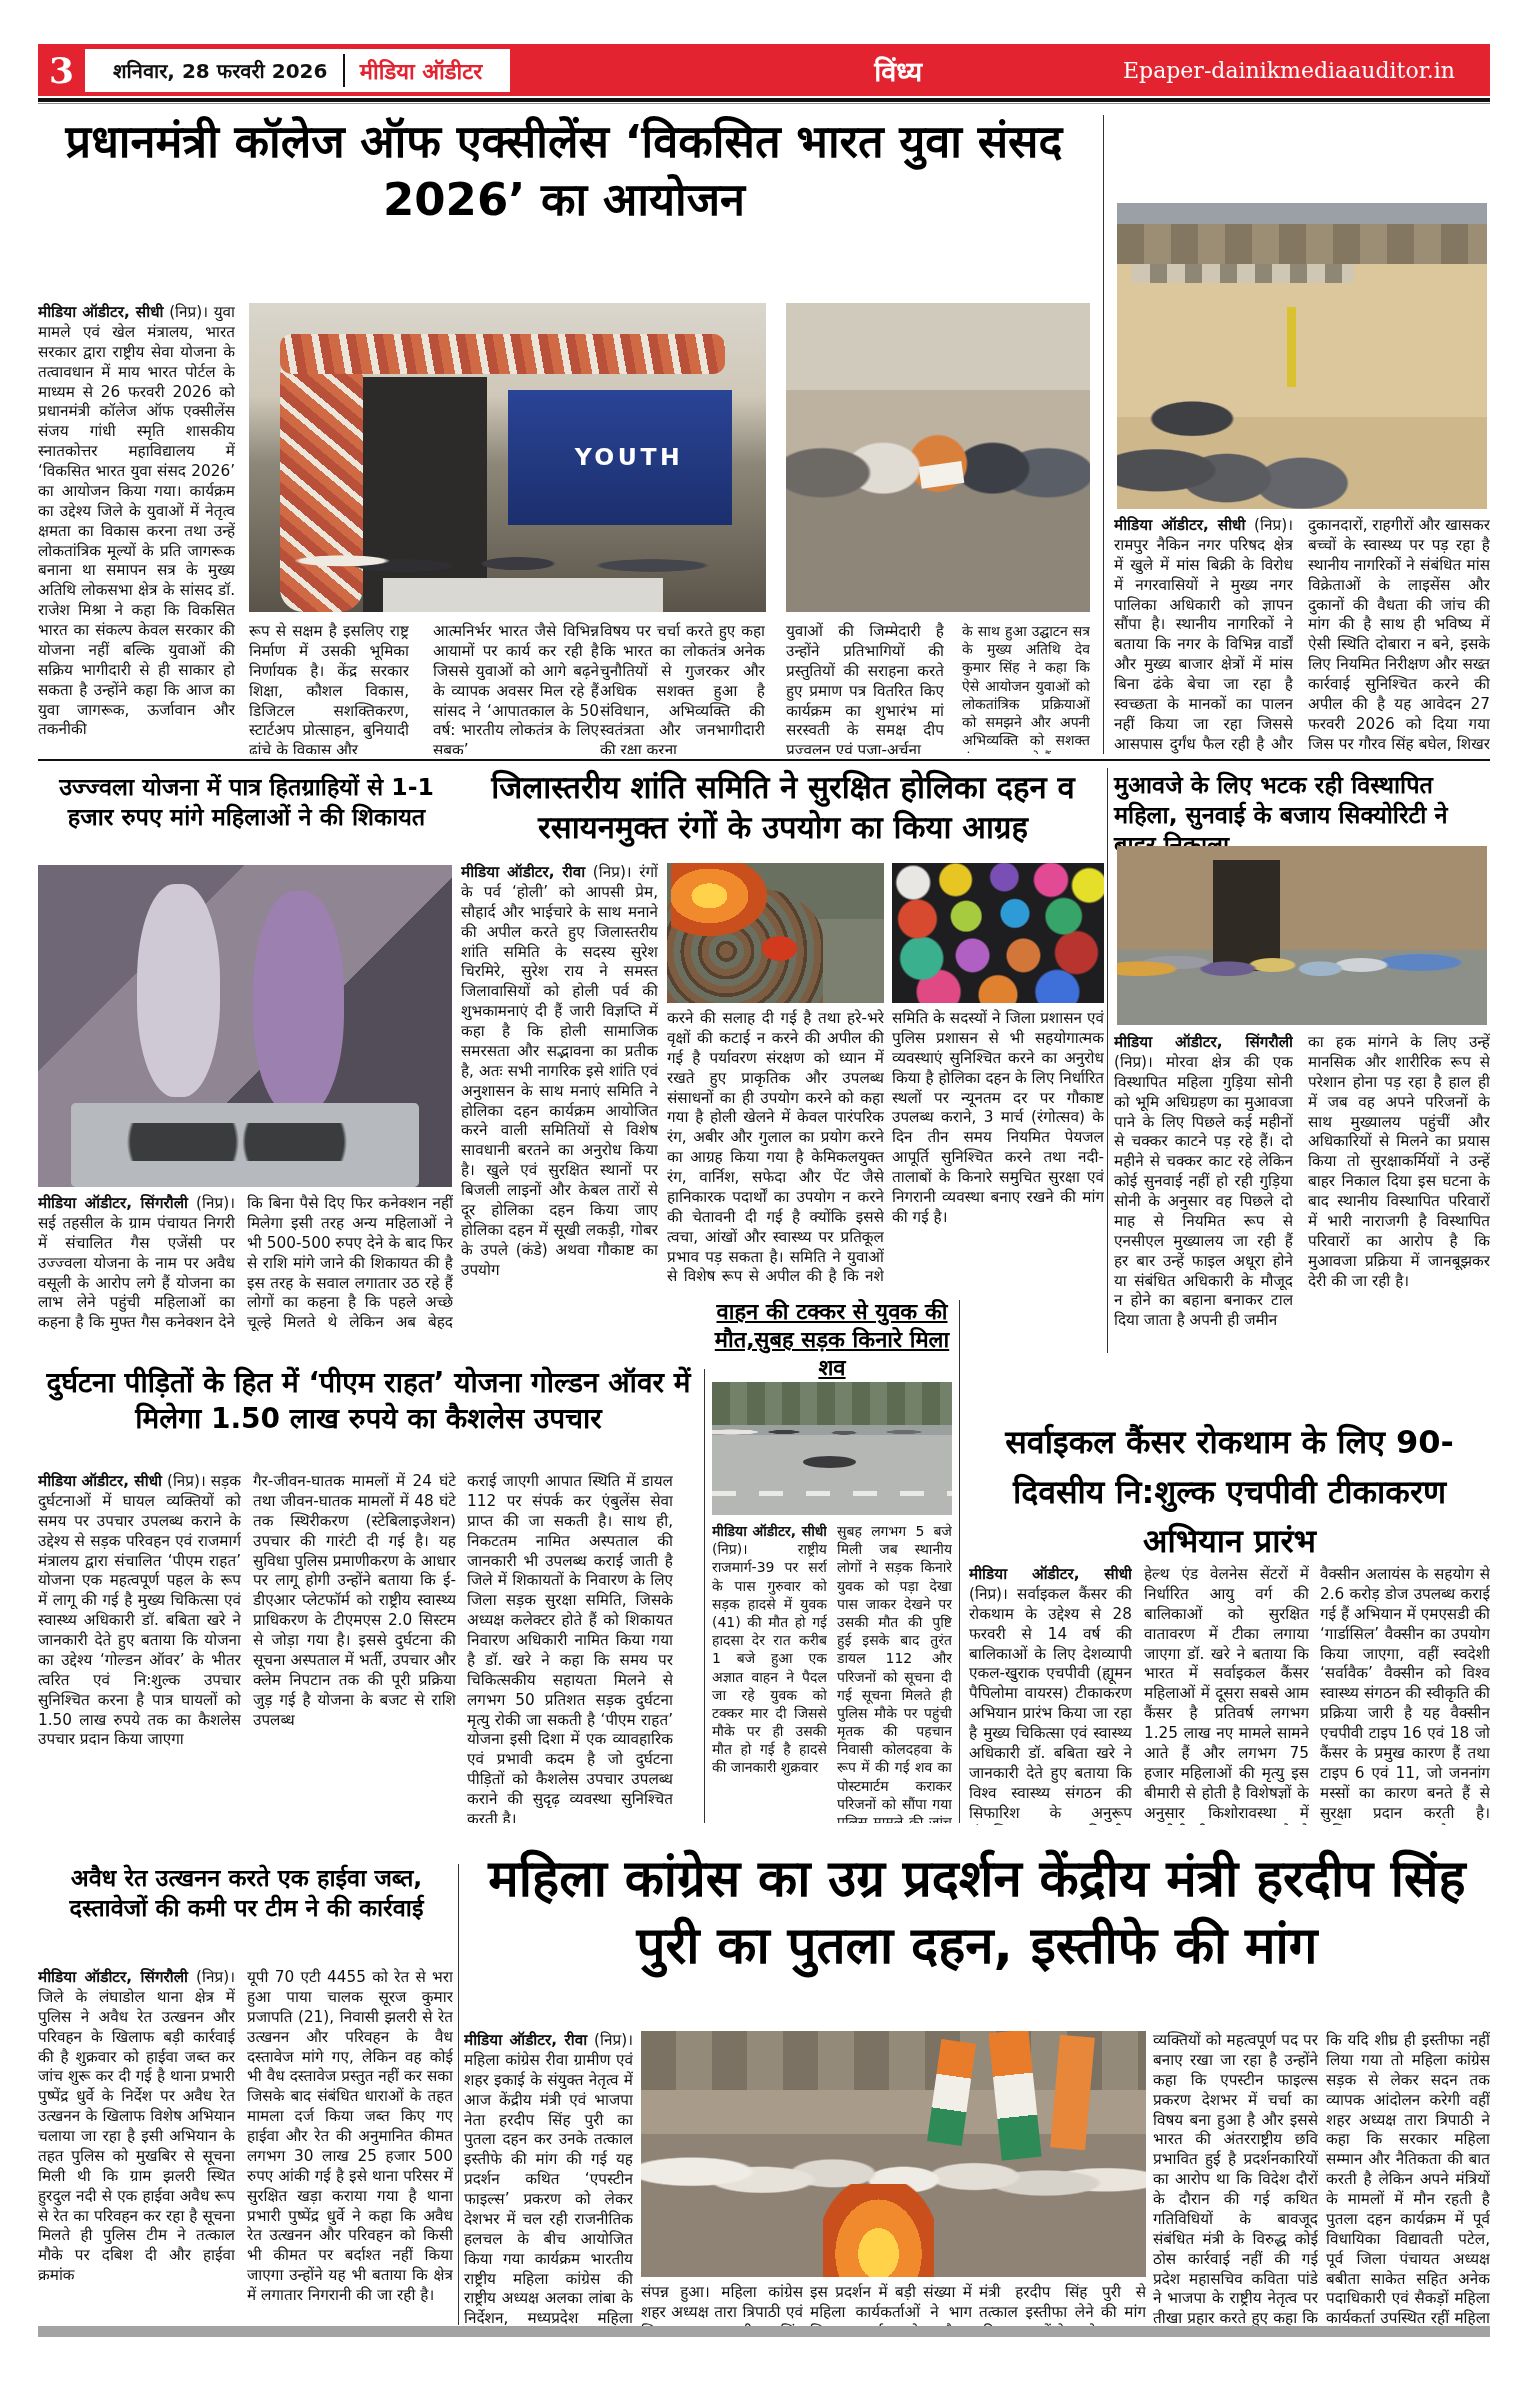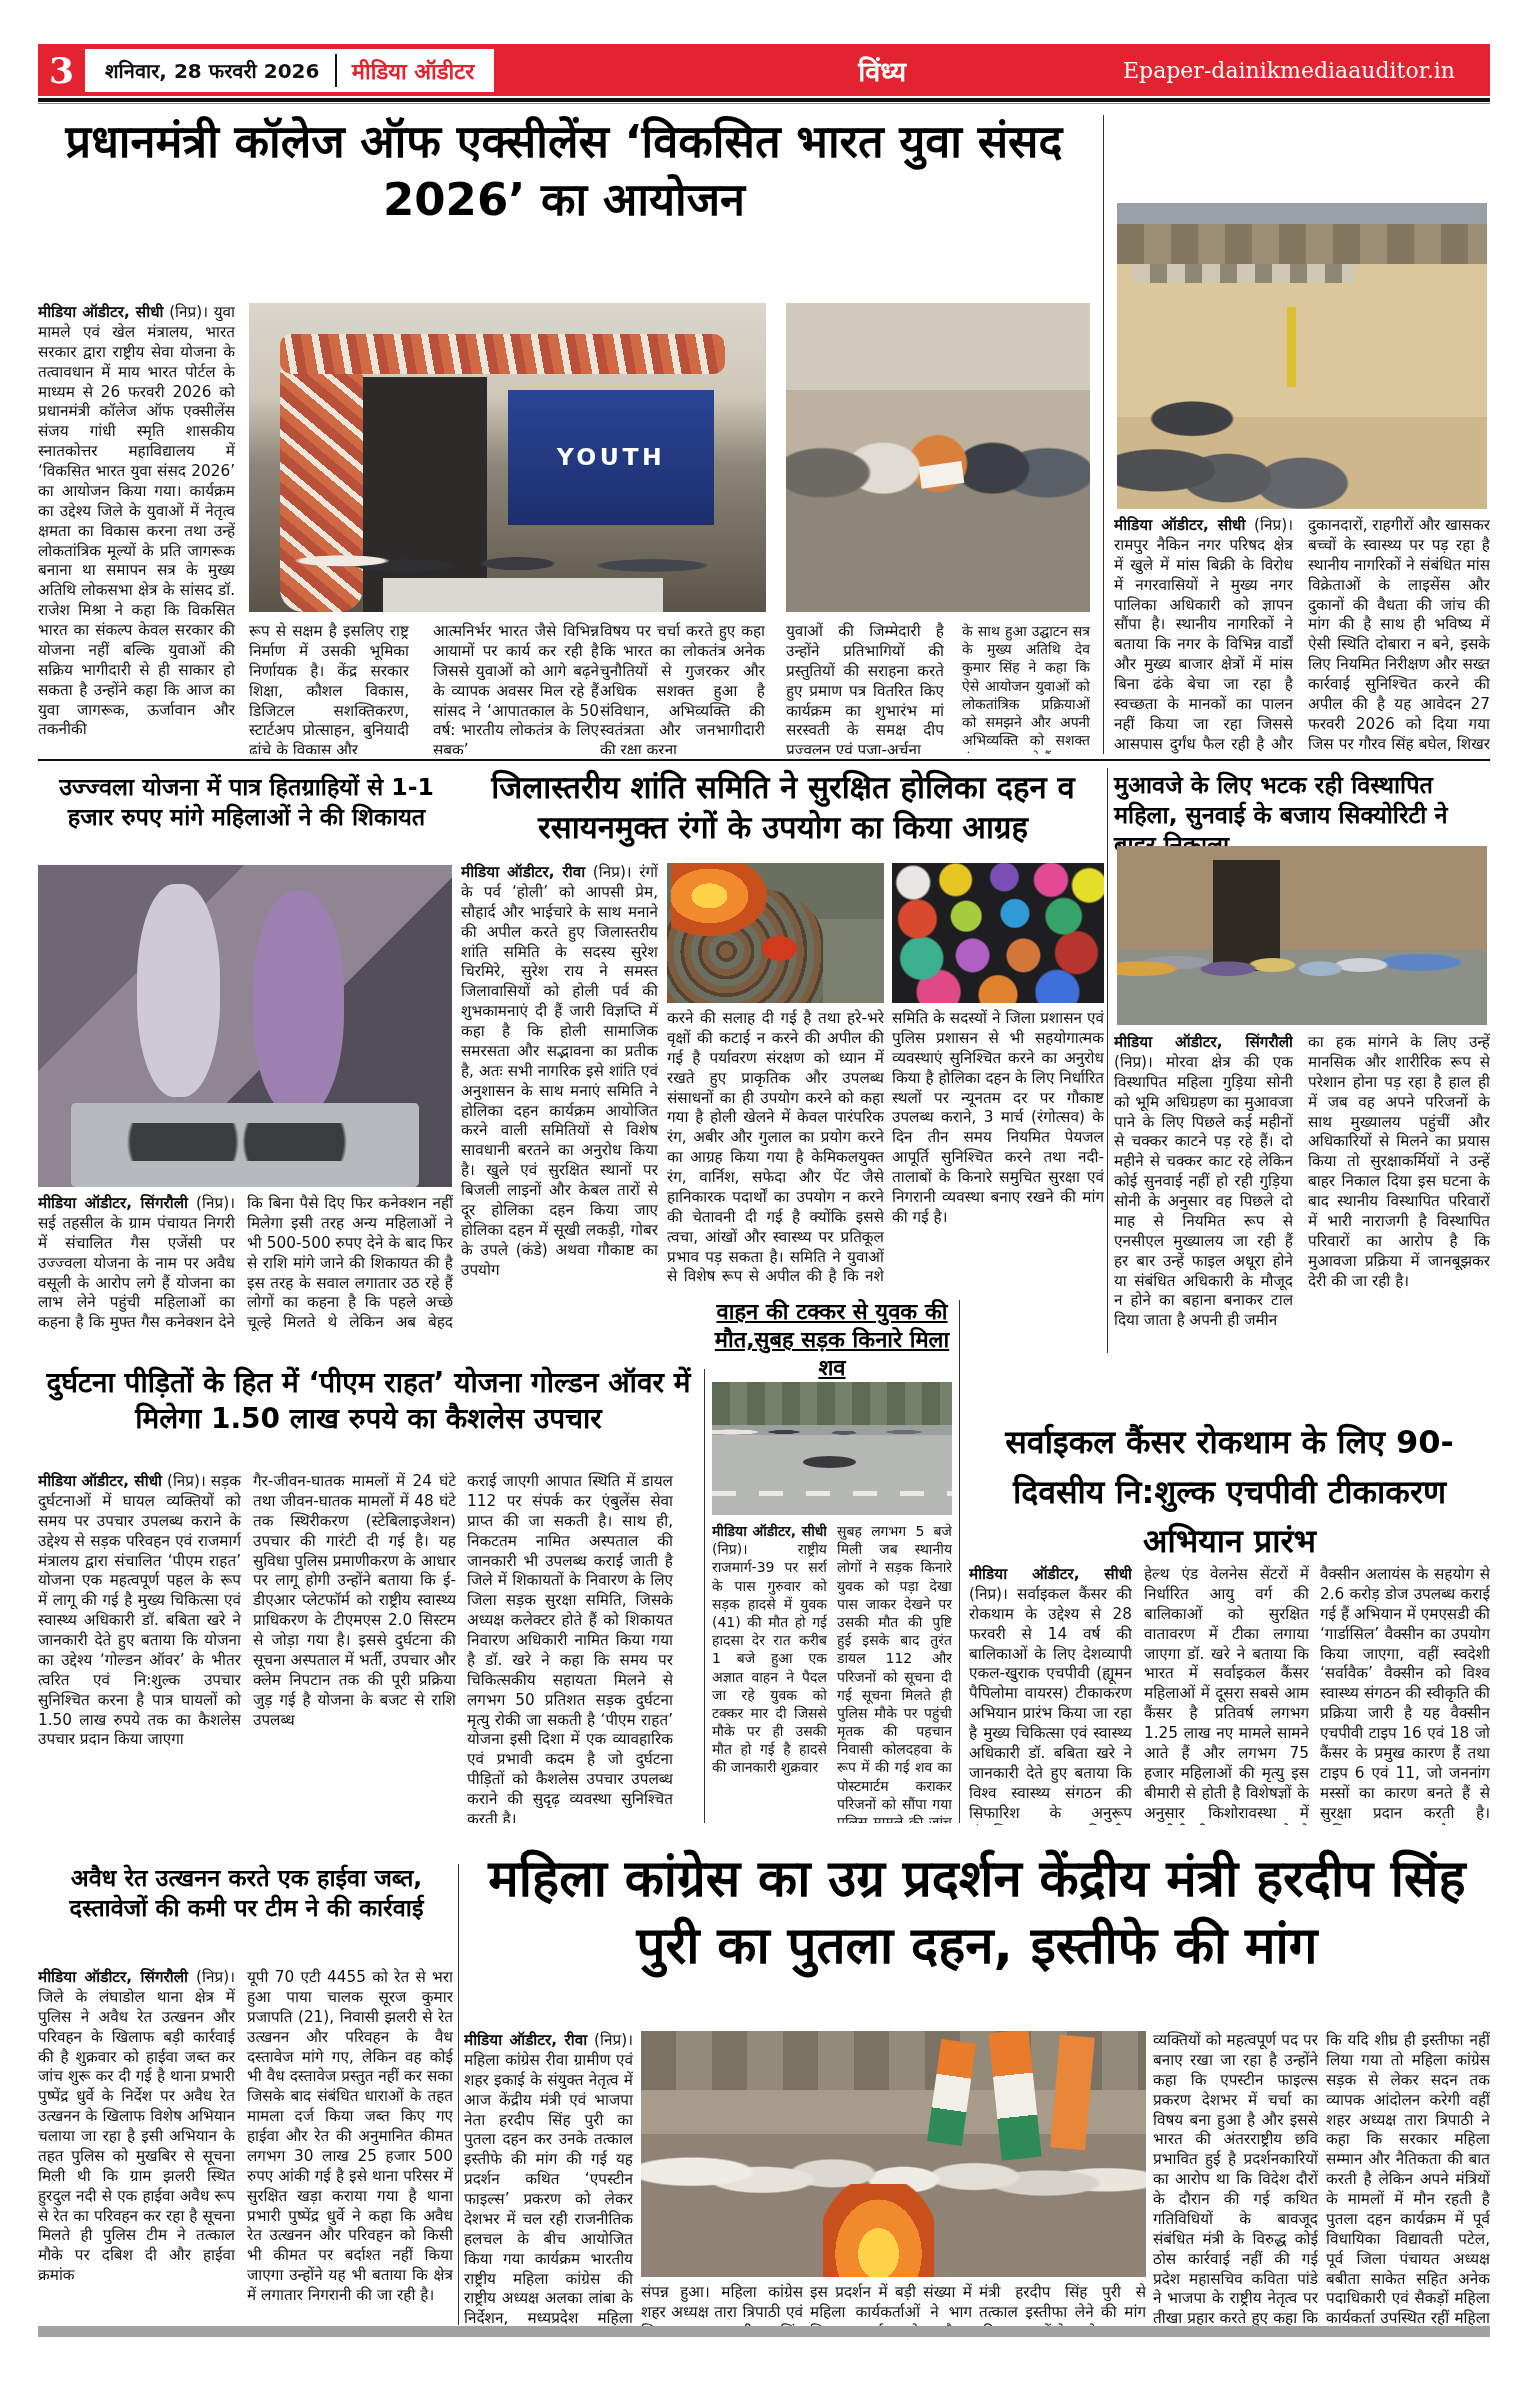--- a/index.html
+++ b/index.html
@@ -7,21 +7,21 @@
   .abs{position:absolute;}
   .hl{font-weight:bold;color:#000;text-align:center;line-height:1.28;letter-spacing:0;}
   .col{font-size:15.3px;line-height:1.3;text-align:justify;overflow:hidden;word-break:break-word;}
   .col b{font-weight:bold;}
   .ph{position:absolute;overflow:hidden;background:#cfc8bc;}
   .shape{position:absolute;}
   .vrule{position:absolute;width:1.2px;background:#333;}
   
   .band{background:#e32430;display:flex;align-items:center;}
   .pgnum{width:47px;text-align:center;color:#fff;font-family:"DejaVu Serif",serif;font-size:36px;font-weight:bold;line-height:52px;}
-  .whitebox{background:#fff;height:43px;display:flex;align-items:center;gap:15.3px;padding:0 20px;}
+  .whitebox{background:#fff;height:43px;display:flex;align-items:center;gap:15.3px;padding:0 28px;}
   .date{font-size:20px;font-weight:bold;color:#111;white-space:nowrap;}
   .wb-div{width:1.8px;height:33px;background:#111;}
   .mast{font-size:22px;font-weight:bold;color:#e32430;white-space:nowrap;}
   .vindhya{color:#fff;font-size:27px;font-weight:bold;}
   .epaper{color:#fff;font-family:"DejaVu Serif",serif;font-size:22px;white-space:nowrap;}
 </style>
 </head>
 <body>
 
 <div class="page">
@@ -44,21 +44,21 @@
   <div class="abs hl" style="left:47px;top:113px;width:1034px;font-size:45px;">प्रधानमंत्री कॉलेज ऑफ एक्सीलेंस ‘विकसित भारत युवा संसद 2026’ का आयोजन</div>
   <div class="abs col" style="left:38px;top:303px;width:197px;height:453px;">
     <b>मीडिया ऑडीटर, सीधी</b>
     <span>(निप्र)। युवा मामले एवं खेल मंत्रालय, भारत सरकार द्वारा राष्ट्रीय सेवा योजना के तत्वावधान में माय भारत पोर्टल के माध्यम से 26 फरवरी 2026 को प्रधानमंत्री कॉलेज ऑफ एक्सीलेंस संजय गांधी स्मृति शासकीय स्नातकोत्तर महाविद्यालय में ‘विकसित भारत युवा संसद 2026’ का आयोजन किया गया। कार्यक्रम का उद्देश्य जिले के युवाओं में नेतृत्व क्षमता का विकास करना तथा उन्हें लोकतांत्रिक मूल्यों के प्रति जागरूक बनाना था समापन सत्र के मुख्य अतिथि लोकसभा क्षेत्र के सांसद डॉ. राजेश मिश्रा ने कहा कि विकसित भारत का संकल्प केवल सरकार की योजना नहीं बल्कि युवाओं की सक्रिय भागीदारी से ही साकार हो सकता है उन्होंने कहा कि आज का युवा जागरूक, ऊर्जावान और तकनीकी</span>
   </div>
 
   <div class="ph" style="left:249px;top:303px;width:517px;height:309px;background:linear-gradient(180deg,#dad6cc 0%,#cfc8b9 30%,#8d8779 52%,#595349 100%);">
     <div class="shape" style="left:6%;top:16%;width:16%;height:84%;border-radius:23.5px;background:repeating-linear-gradient(40deg,#cf6a44 0 9.4px,#ece5da 9.4px 15.3px,#b8503a 15.3px 25px);"></div>
     <div class="shape" style="left:6%;top:10%;width:86%;height:13%;border-radius:11.8px;background:repeating-linear-gradient(80deg,#cf6a44 0 10.6px,#ece5da 10.6px 17.6px,#b8503a 17.6px 27px);"></div>
     <div class="shape" style="left:22%;top:24%;width:24%;height:76%;background:#2c2b29;"></div>
-    <div class="shape" style="left:50%;top:28%;width:40%;height:44%;background:linear-gradient(#2a4496,#1c2f6d);display:flex;align-items:center;justify-content:center;">
+    <div class="shape" style="left:50%;top:28%;width:40%;height:44%;background:linear-gradient(#2a4496,#1c2f6d);display:flex;align-items:center;justify-content:center;padding-left:18px;">
       <span style="color:#fff;font-weight:bold;font-size:23.5px;letter-spacing:3.5px;">YOUTH</span>
     </div>
     <div class="shape" style="left:0;bottom:0;width:100%;height:30%;background:radial-gradient(ellipse at 18% 45%,#efeae2 0 7%,transparent 8%),radial-gradient(ellipse at 30% 50%,#2e2e33 0 9%,transparent 10%),radial-gradient(ellipse at 52% 48%,#3a3a40 0 9%,transparent 10%),radial-gradient(ellipse at 78% 50%,#44464e 0 9%,transparent 10%);"></div>
     <div class="shape" style="left:26%;bottom:0;width:54%;height:11%;background:#d9d8d2;"></div>
   </div>
 
   <div class="ph" style="left:786px;top:303px;width:304px;height:309px;background:linear-gradient(180deg,#d0cabd 0 28%,#bdb1a0 28% 55%,#8f867a 55% 100%);">
     <div class="shape" style="left:0;top:25%;width:100%;height:75%;background:radial-gradient(ellipse at 12% 40%,#6d6a66 0 12%,transparent 13%),radial-gradient(ellipse at 32% 38%,#e0dcd4 0 12%,transparent 13%),radial-gradient(ellipse at 50% 36%,#d9813c 0 13%,transparent 14%),radial-gradient(ellipse at 68% 38%,#3c3f46 0 12%,transparent 13%),radial-gradient(ellipse at 86% 40%,#5a5e66 0 12%,transparent 13%);"></div>
     <div class="shape" style="left:44%;top:52%;width:14%;height:7%;background:#f3f1ea;transform:rotate(-8deg);"></div>
   </div>

